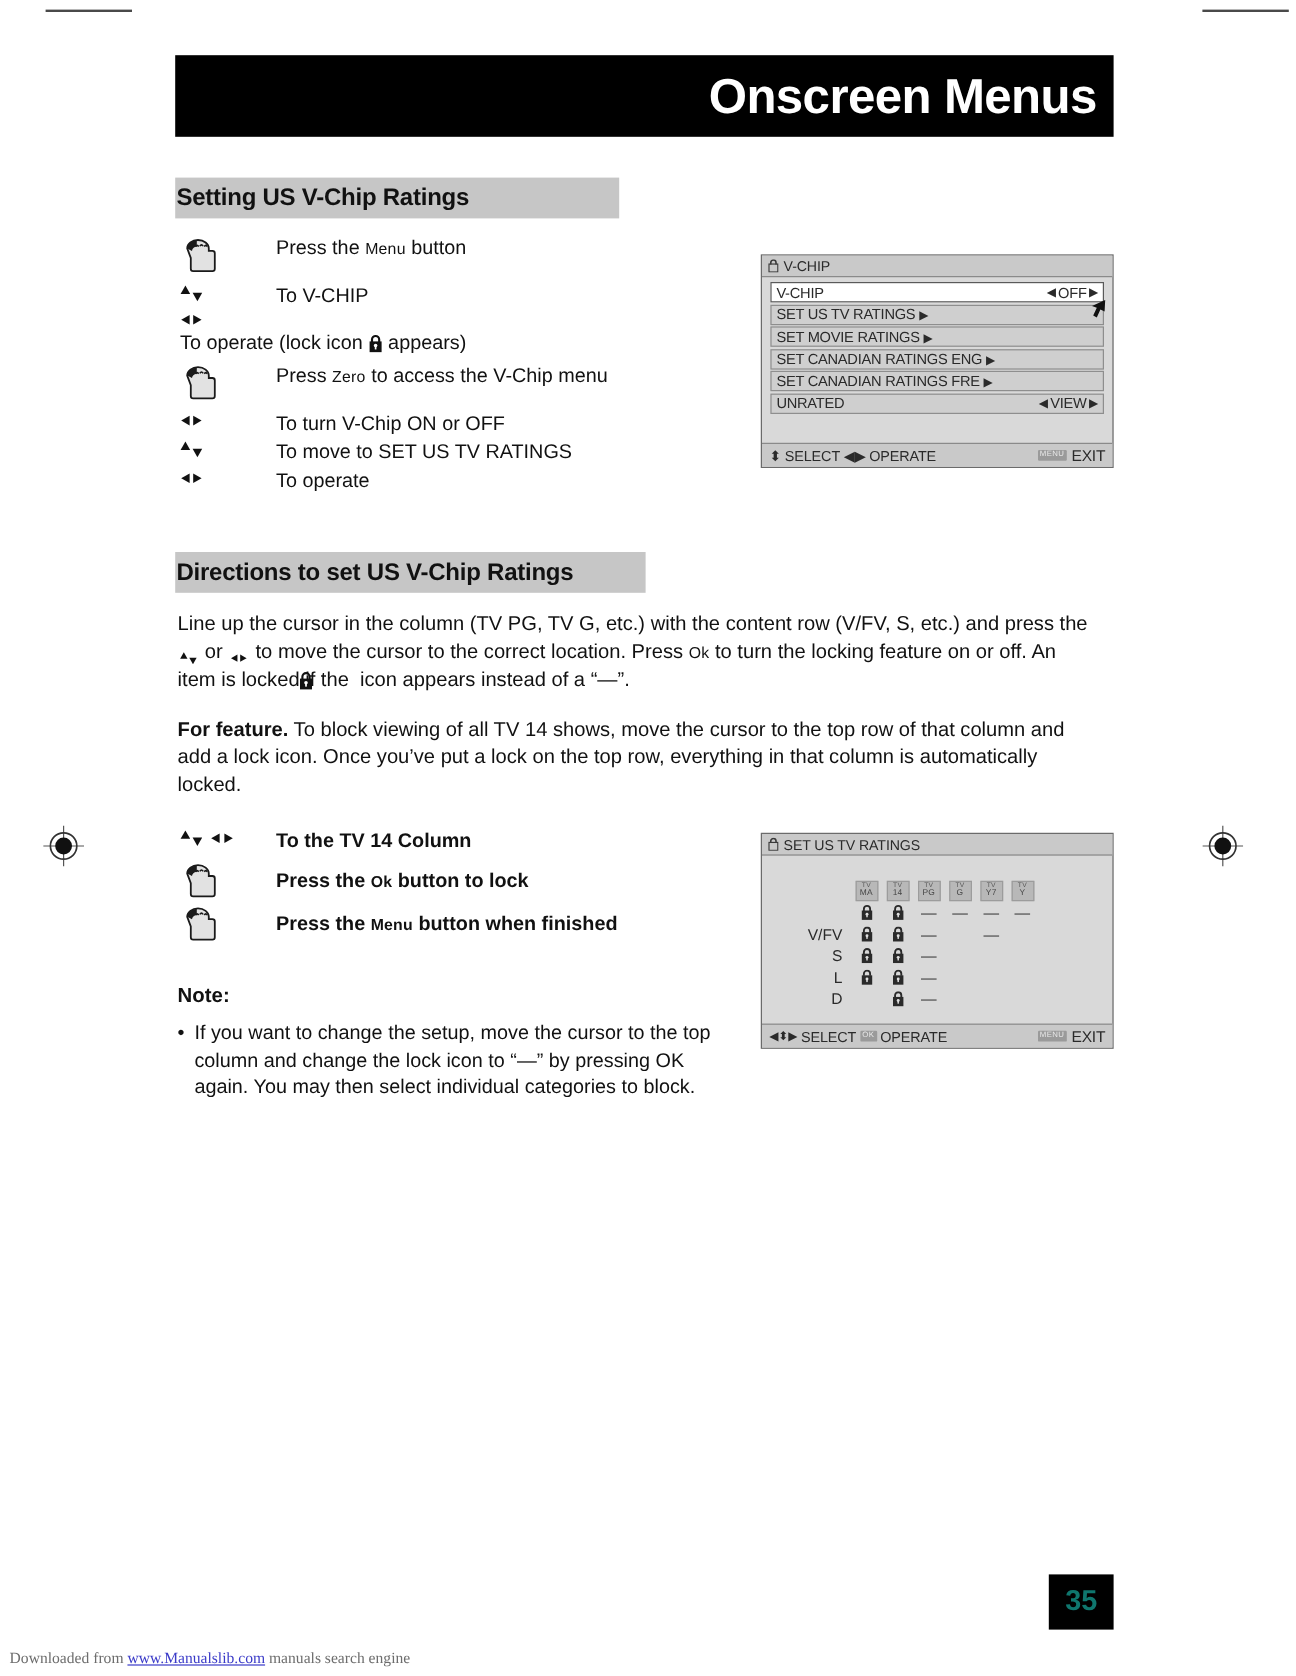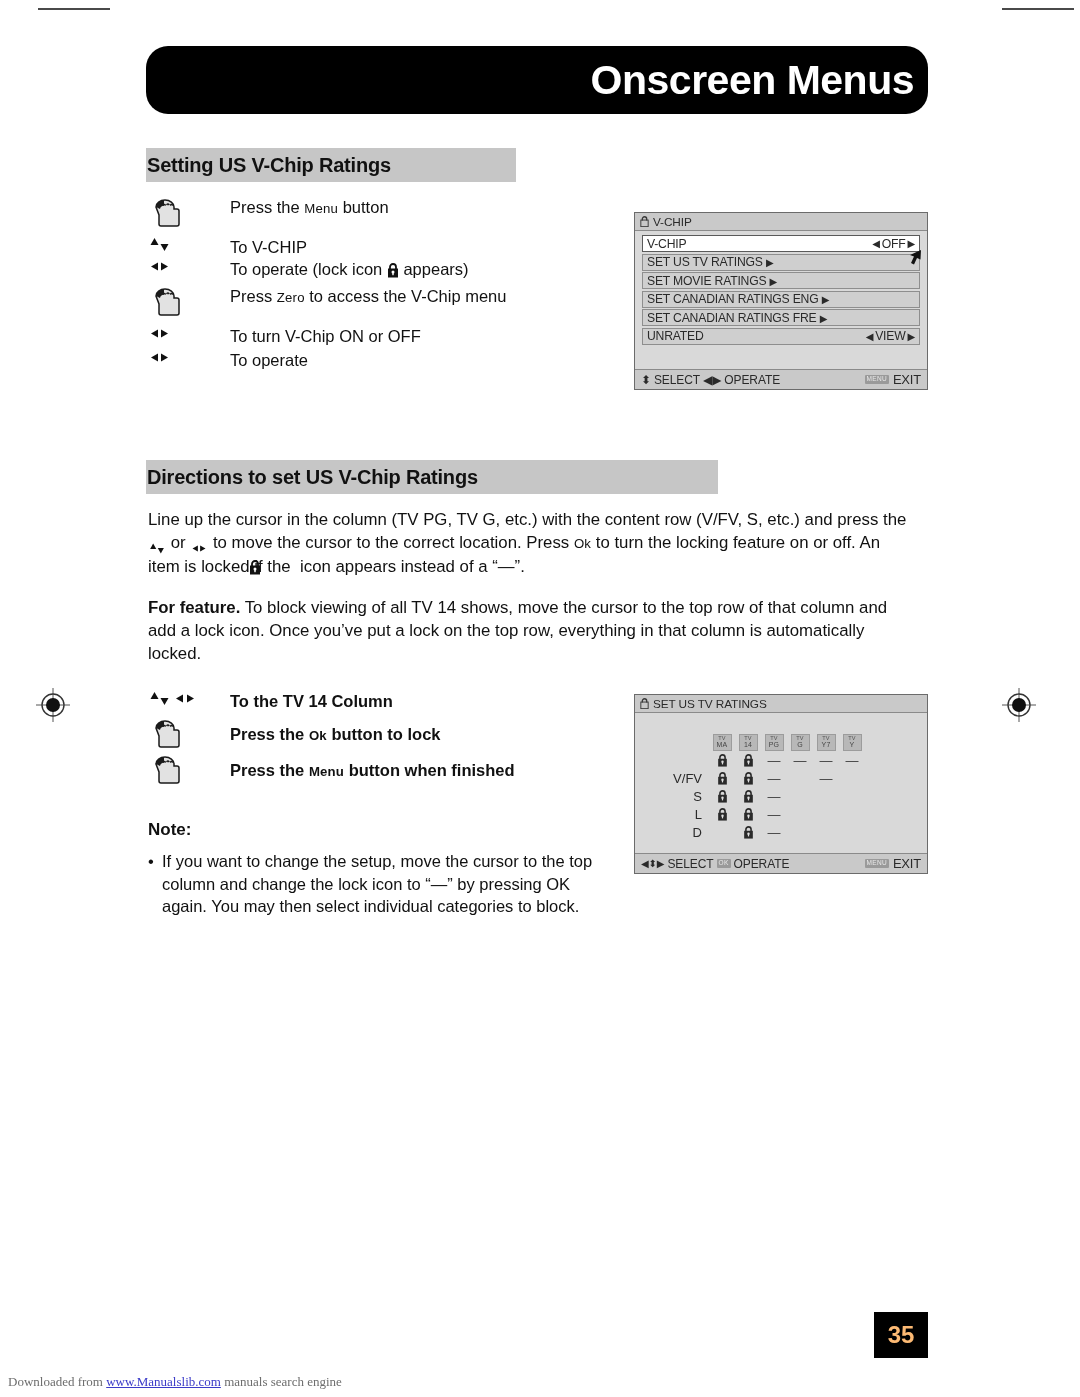--- a/index.html
+++ b/index.html
@@ -12,37 +12,37 @@
   }
 
   
   .cropmark{position:absolute;background:#4a4a4a;}
   .regmark{position:absolute;width:34px;height:34px;}
 
   
   #banner{
     position:absolute;left:146px;top:46px;width:782px;height:68px;
     background:#000000;
-    display:flex;align-items:center;justify-content:flex-end;border-radius:22px;
+    display:flex;align-items:center;justify-content:flex-end;
   }
   #banner .title{
     color:#ffffff;font-size:41px;font-weight:bold;letter-spacing:-0.5px;
     padding-right:14px;line-height:1;
   }
 
   
   .sec-head{
     position:absolute;background:#c6c6c6;height:34px;
     display:flex;align-items:center;
   }
   .sec-head span{
     font-size:20px;font-weight:bold;padding-left:1px;letter-spacing:-0.2px;
   }
   #sec1{left:146px;top:148px;width:370px;}
-  #sec2{left:146px;top:460px;width:572px;}
+  #sec2{left:146px;top:460px;width:392px;}
 
   
   .steps{position:absolute;}
   #steps1{left:150px;top:196px;width:470px;}
   #steps2{left:150px;top:690px;width:470px;font-weight:bold;}
   .step{display:flex;align-items:flex-start;}
   .step .cue{width:80px;flex:none;display:flex;align-items:center;}
   .step .txt{font-size:16.5px;line-height:1.15;padding-top:2px;}
   .sc{font-size:13.2px;letter-spacing:0.2px;}
 
@@ -115,21 +115,21 @@
   }
   .colcap i{font-style:normal;font-size:5.6px;letter-spacing:0.2px;color:#555;}
   .colcap b{font-weight:normal;font-size:7px;letter-spacing:0.2px;color:#444;}
   .dash{font-size:13px;color:#3a3a3a;line-height:1;}
 
   
   #pagenum{
     position:absolute;left:874px;top:1312px;width:54px;height:46px;background:#000;
     display:flex;align-items:center;justify-content:center;
   }
-  #pagenum span{color:#fdba74;font-size:24px;font-weight:bold;}
+  #pagenum span{color:#0f766e;font-size:24px;font-weight:bold;}
 
   
   #footer{
     position:absolute;left:0;top:1374px;width:1080px;
     font-family:"Liberation Serif", serif;font-size:13px;color:#6d6d6d;
     padding-left:8px;
   }
   #footer a{color:#3b3bc8;text-decoration:underline;}
 
   .inline-lock{display:inline-block;vertical-align:-3px;}
@@ -179,21 +179,21 @@
       <span class="arrows">
         <svg width="19" height="17" viewBox="0 0 19 17">
             <polygon points="4.5,2 8.5,9 0.5,9" fill="#111"></polygon>
             <polygon points="14.5,15 18.5,8 10.5,8" fill="#111"></polygon>
           </svg>
       </span>
     </div>
     <div class="txt"><span>To V-CHIP</span></div>
   </div>
 
-  <div class="step" style="margin-bottom:6px;">
+  <div class="step" style="margin-bottom:6px;flex-direction:column;">
     <div class="cue">
       <span class="arrows">
         <svg width="19" height="17" viewBox="0 0 19 17">
             <polygon points="1,8.5 8,4.5 8,12.5" fill="#111"></polygon>
             <polygon points="18,8.5 11,4.5 11,12.5" fill="#111"></polygon>
           </svg>
       </span>
     </div>
     <div class="txt"><span>To operate (lock icon </span><svg class="inline-lock" width="12" height="15" viewBox="0 0 12 15">
           <path d="M3 6 v-2 a3 3 0 0 1 6 0 v2" fill="none" stroke="#111" stroke-width="1.8"></path>
@@ -219,20 +219,31 @@
       <span class="arrows">
         <svg width="19" height="17" viewBox="0 0 19 17">
             <polygon points="1,8.5 8,4.5 8,12.5" fill="#111"></polygon>
             <polygon points="18,8.5 11,4.5 11,12.5" fill="#111"></polygon>
           </svg>
       </span>
     </div>
     <div class="txt"><span>To turn V-Chip ON or OFF</span></div>
   </div>
 
+  <div class="step" style="margin-bottom:3px;">
+    <div class="cue">
+      <span class="arrows">
+        <svg width="19" height="17" viewBox="0 0 19 17">
+            <polygon points="4.5,2 8.5,9 0.5,9" fill="#111"></polygon>
+            <polygon points="14.5,15 18.5,8 10.5,8" fill="#111"></polygon>
+          </svg>
+      </span>
+    </div>
+    <div class="txt"><span>To move to SET US TV RATINGS</span></div>
+  </div>
 
   <div class="step">
     <div class="cue">
       <span class="arrows">
         <svg width="19" height="17" viewBox="0 0 19 17">
             <polygon points="1,8.5 8,4.5 8,12.5" fill="#111"></polygon>
             <polygon points="18,8.5 11,4.5 11,12.5" fill="#111"></polygon>
           </svg>
       </span>
     </div>

